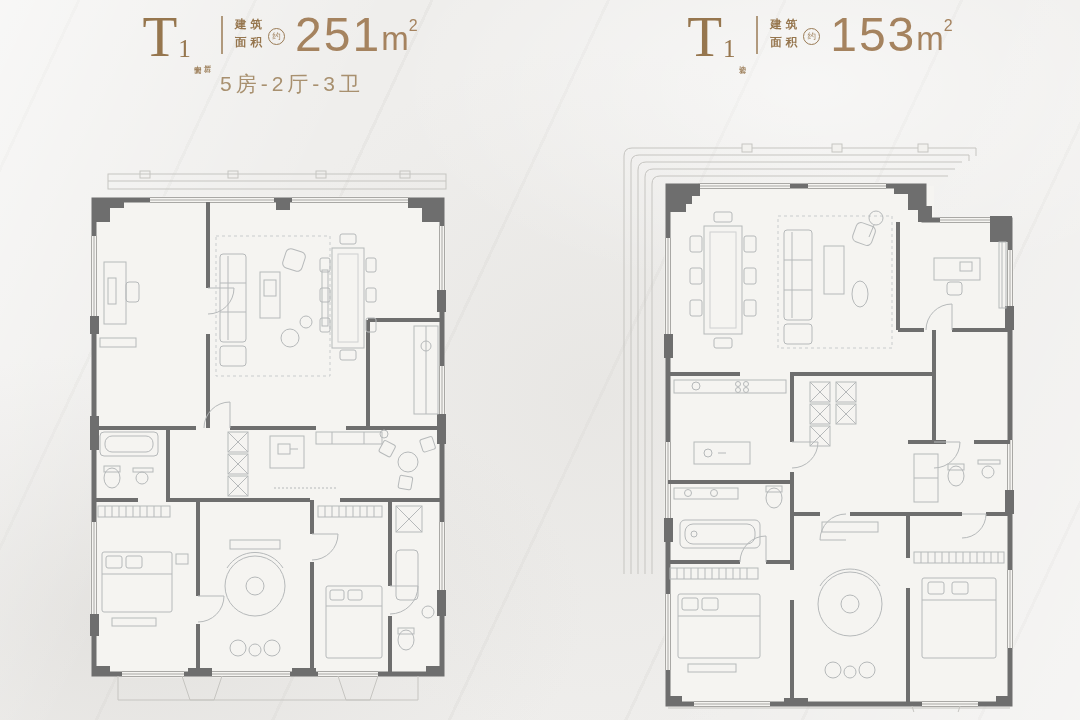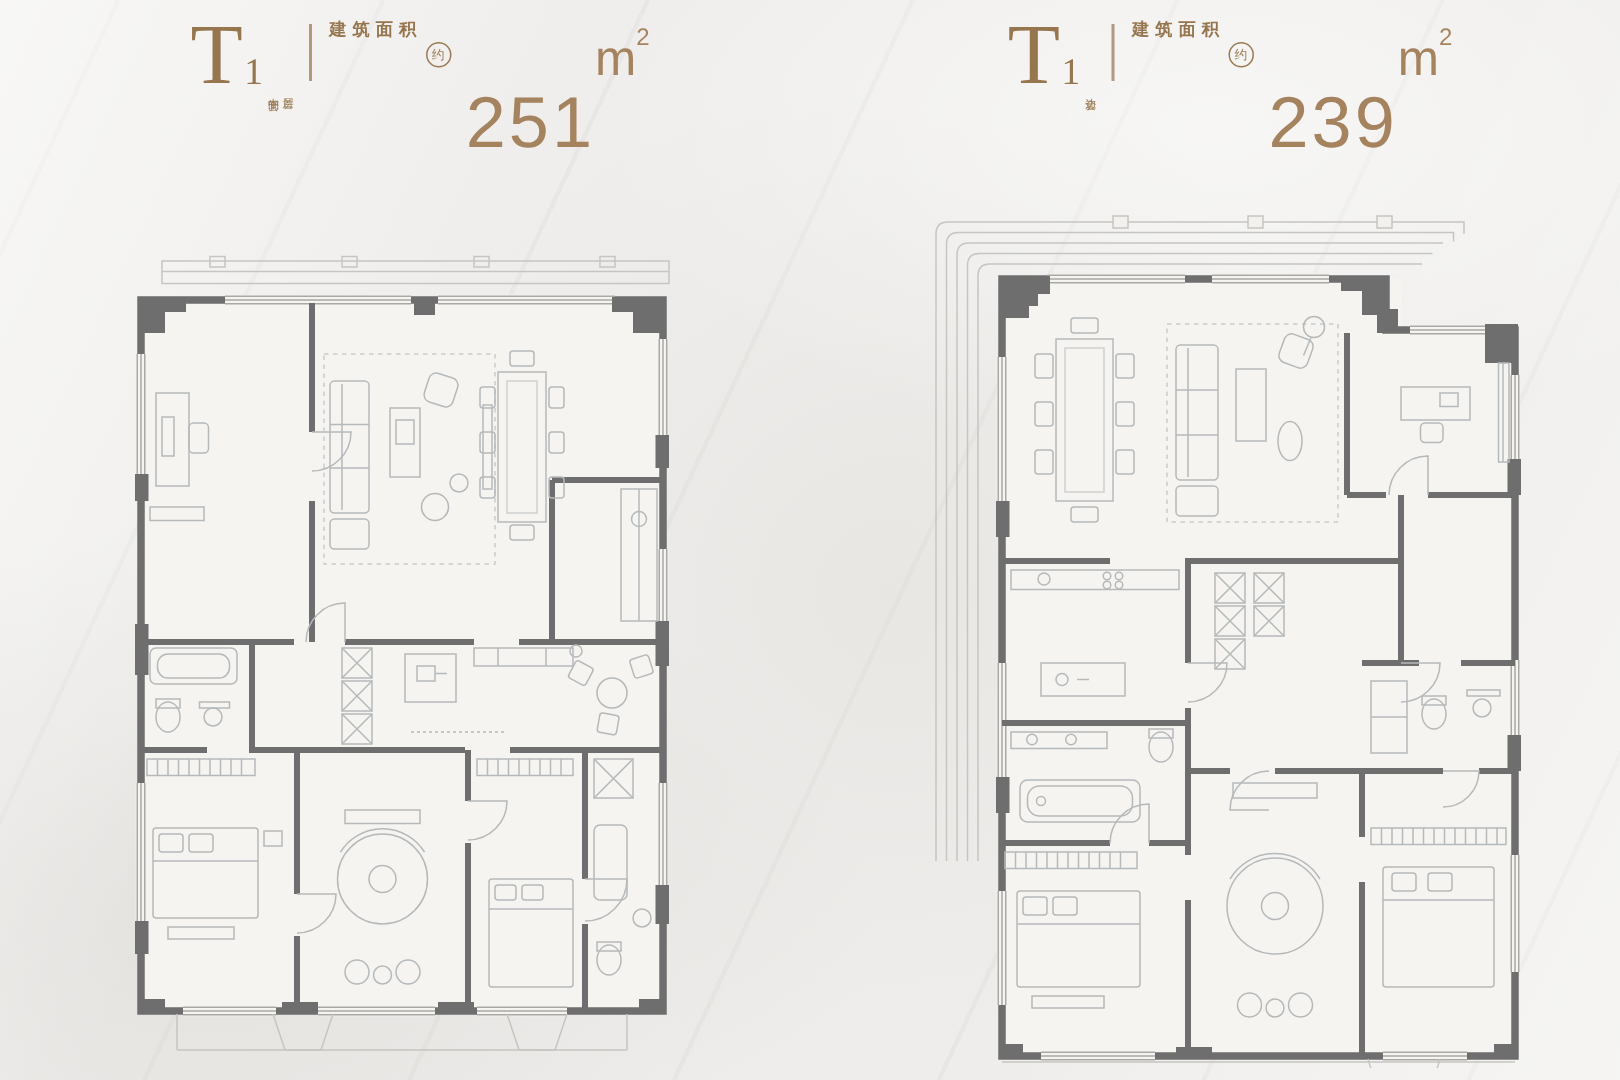--- a/index.html
+++ b/index.html
@@ -33,31 +33,31 @@
     font-family:"Liberation Serif","DejaVu Serif",serif;
     font-size:25px;line-height:1;color:#96764e;margin-bottom:1px;
   }
   .t-tags{display:flex;gap:1px;margin-left:2px;margin-bottom:2px;}
   .t-tag-col{
     writing-mode:vertical-rl;text-orientation:upright;
     font-size:7.5px;line-height:1.15;letter-spacing:.5px;color:#9a7b55;
   }
   .title-divider{width:2px;height:38px;background:#9a7b55;opacity:.75;margin:4px 12px 0 10px;}
   .area-label{
-    display:flex;flex-direction:row;justify-content:center;height:44px;
+    display:flex;flex-direction:column;justify-content:center;height:44px;
     font-size:11.5px;letter-spacing:4px;line-height:1.55;color:#96764e;font-weight:bold;
   }
   .approx-circle{
     width:15px;height:15px;border:1px solid #9a7b55;border-radius:50%;
     display:flex;align-items:center;justify-content:center;
     font-size:8.5px;color:#9a7b55;margin:16px 6px 0 2px;flex:none;
   }
   .area-value{
     font-size:48px;line-height:46px;font-weight:300;letter-spacing:2px;
-    color:#a5835f;margin-left:4px;margin-top:48px;
+    color:#a5835f;margin-left:4px;
   }
   .area-unit{font-size:33px;line-height:1;font-weight:300;color:#a5835f;margin-top:10px;display:flex;align-items:flex-start;}
   .area-unit .sup{font-size:16px;line-height:1;margin-top:-4px;}
   .layout-config{
     margin-top:8px;font-size:21px;letter-spacing:4px;color:#a8906f;
     transform:translateX(22px);
   }
   
   .plan{position:absolute;}
   .plan .roombg{fill:#f5f4f1;}
@@ -91,38 +91,39 @@
         <span>建筑</span>
         <span>面积</span>
       </span>
       <span class="approx-circle">约</span>
       <span class="area-value">251</span>
       <span class="area-unit">
           <span>m</span>
           <span class="sup">2</span>
         </span>
     </div>
+    <div class="layout-config">5房-2厅-3卫</div>
   </div>
 
   <div class="unit-title right">
     <div class="title-row">
       <span class="t-letter">T</span>
       <span class="t-subgroup">
         <span class="t-number">1</span>
         <span class="t-tags">
           <span class="t-tag-col">边套</span>
         </span>
       </span>
       <span class="title-divider"></span>
       <span class="area-label">
         <span>建筑</span>
         <span>面积</span>
       </span>
       <span class="approx-circle">约</span>
-      <span class="area-value">239</span>
+      <span class="area-value">153</span>
       <span class="area-unit">
           <span>m</span>
           <span class="sup">2</span>
         </span>
     </div>
   </div>
 
   <svg class="plan" style="left:78px;top:170px;" width="378" height="535" viewBox="0 0 378 535">
 
     <g>

